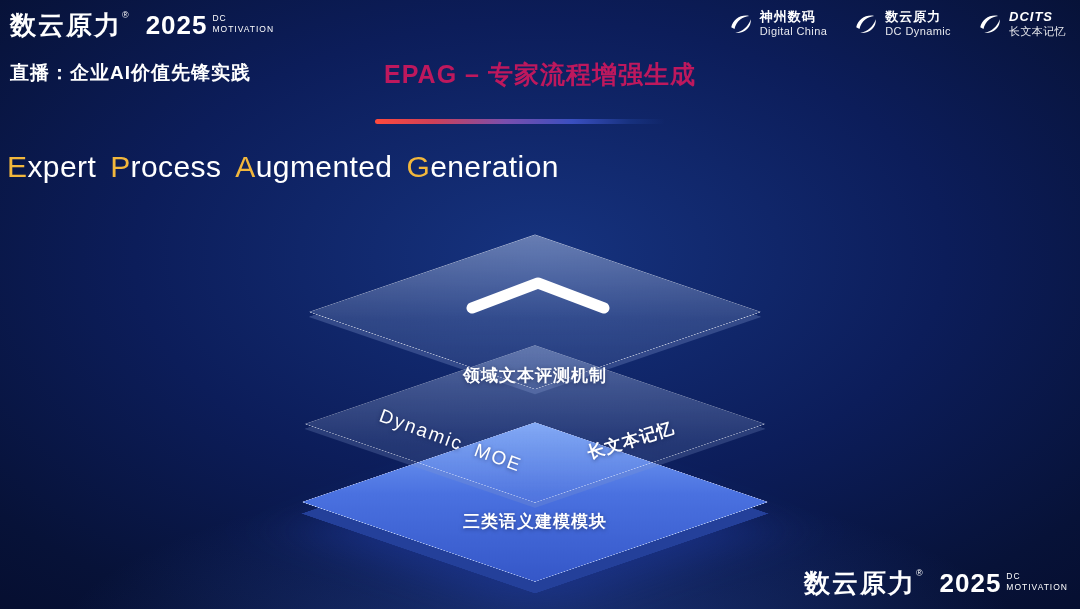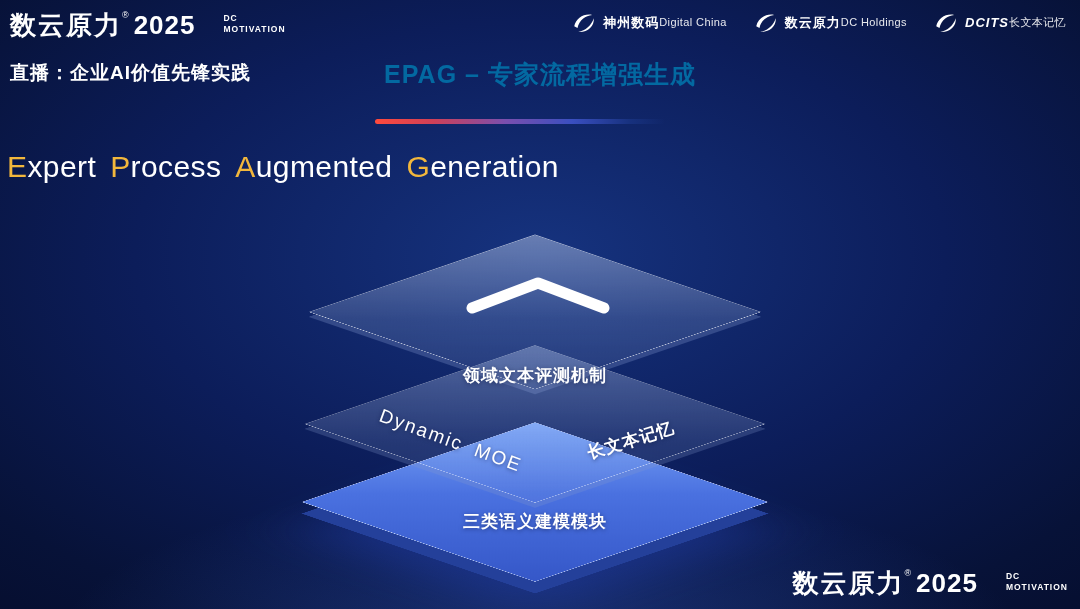--- a/index.html
+++ b/index.html
@@ -11,38 +11,38 @@
       radial-gradient(ellipse 70% 45% at 50% 108%, rgba(64,110,225,0.35), rgba(0,0,0,0) 65%),
       radial-gradient(ellipse 900px 520px at 50% 42%, #16337f 0%, #0c1d5a 45%, #071238 78%, #050c2b 100%);
     color:#fff;
   }
 
   
   .brand { display:flex; align-items:flex-start; gap:5px; }
   .brand-topleft { position:absolute; left:10px; top:8px; }
   .brand-name { font-size:26px; font-weight:bold; letter-spacing:2px;margin-top:48px; }
   .brand-reg { font-size:9px; vertical-align:top; position:relative; top:2px; }
-  .brand-year { font-size:26px; font-weight:bold; letter-spacing:1px; margin-left:5px; }
-  .brand-tag { display:flex; flex-direction:column; font-size:8.5px; font-weight:bold;
-               letter-spacing:1px; line-height:1.25; margin-top:5px;margin-left:23px; }
+  .brand-year { font-size:26px; font-weight:bold; letter-spacing:1px; margin-left:17px; }
+  .brand-tag { display:flex; flex-direction:column; font-size:8.5px; font-weight:normal;
+               letter-spacing:1px; line-height:1.25; margin-top:5px; }
 
   .live-label { position:absolute; left:10px; top:60px; font-size:19px; font-weight:bold; letter-spacing:1px; }
 
   
   .page-title { position:absolute; left:0; right:0; top:58px; text-align:center;
                 font-size:25px; font-weight:bold; letter-spacing:1px; }
 
   .gradient-line { position:absolute; left:375px; top:119px; width:290px; height:5px; border-radius:4px;
     background:linear-gradient(90deg,#ff4a3c 0%,#cf4058 20%,#7a4fae 45%,#3a4fc0 68%,#17317e 88%,rgba(12,30,90,0) 100%); }
 
   
   .partners { position:absolute; right:14px; top:10px; display:flex; gap:26px; align-items:center; }
   .partner { display:flex; align-items:center; gap:6px; }
   .p-icon svg { display:block; }
-  .p-text { display:flex; flex-direction:row; line-height:1.15; }
+  .p-text { display:flex; flex-direction:column; line-height:1.15; }
   .p-name { font-size:13px; font-weight:bold; letter-spacing:1px; }
   .p-sub  { font-size:11px; letter-spacing:0.4px; opacity:0.9; }
   .partner:nth-child(3) .p-name { font-style:italic; }
 
   
   .heading { position:absolute; left:0; right:0; top:150px; text-align:left;
              font-size:30px; font-weight:500; letter-spacing:0.4px; }
   .heading .word { margin:0 7px; }
   .heading .cap { color:#f2b73c; }
 
@@ -88,21 +88,21 @@
   <div class="brand brand-topleft">
     <span><span class="brand-name">数云原力</span><sup class="brand-reg">®</sup><span class="brand-year">2025</span></span>
     <span class="brand-tag">
       <span>DC</span>
       <span>MOTIVATION</span>
     </span>
   </div>
 
   <div class="live-label">直播：企业AI价值先锋实践</div>
 
-  <div class="page-title" style="color:#0369a1;text-align:center;">EPAG – 专家流程增强生成</div>
+  <div class="page-title" style="color:#be185d;text-align:center;">EPAG – 专家流程增强生成</div>
 
   <div class="gradient-line"></div>
 
   <div class="partners">
     <div class="partner">
       <span class="p-icon">
         <svg viewBox="0 0 32 32" width="26" height="26" aria-hidden="true">
           <path fill="#fff" d="M4 20 C6 10 16 4 26 6 C18 7 10 12 8 22 Z"></path>
           <path fill="#fff" d="M28 10 C29 20 20 28 9 27 C18 25 25 19 28 10 Z"></path>
         </svg>
@@ -114,21 +114,21 @@
     </div>
     <div class="partner">
       <span class="p-icon">
         <svg viewBox="0 0 32 32" width="26" height="26" aria-hidden="true">
           <path fill="#fff" d="M4 20 C6 10 16 4 26 6 C18 7 10 12 8 22 Z"></path>
           <path fill="#fff" d="M28 10 C29 20 20 28 9 27 C18 25 25 19 28 10 Z"></path>
         </svg>
       </span>
       <span class="p-text">
         <span class="p-name">数云原力</span>
-        <span class="p-sub">DC Holdings</span>
+        <span class="p-sub">DC Dynamic</span>
       </span>
     </div>
     <div class="partner">
       <span class="p-icon">
         <svg viewBox="0 0 32 32" width="26" height="26" aria-hidden="true">
           <path fill="#fff" d="M4 20 C6 10 16 4 26 6 C18 7 10 12 8 22 Z"></path>
           <path fill="#fff" d="M28 10 C29 20 20 28 9 27 C18 25 25 19 28 10 Z"></path>
         </svg>
       </span>
       <span class="p-text">

